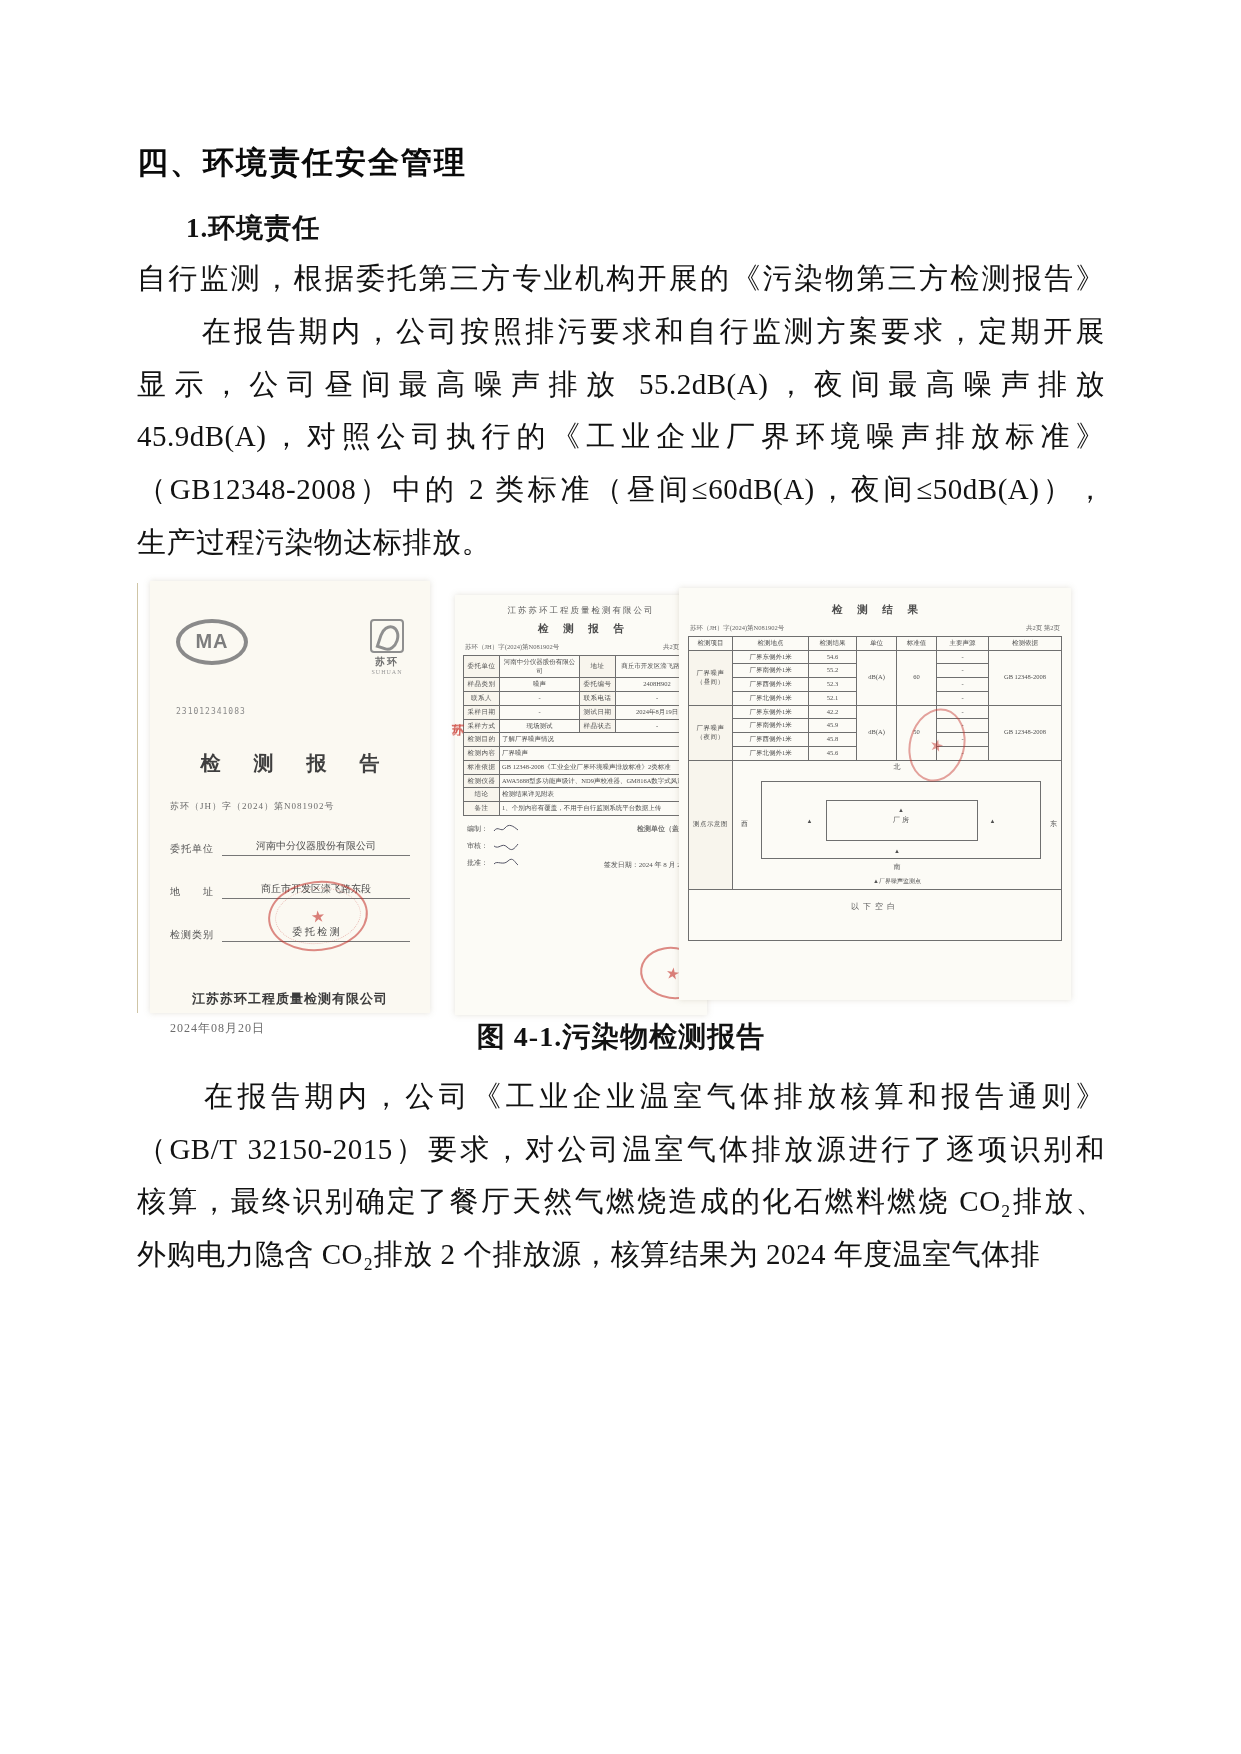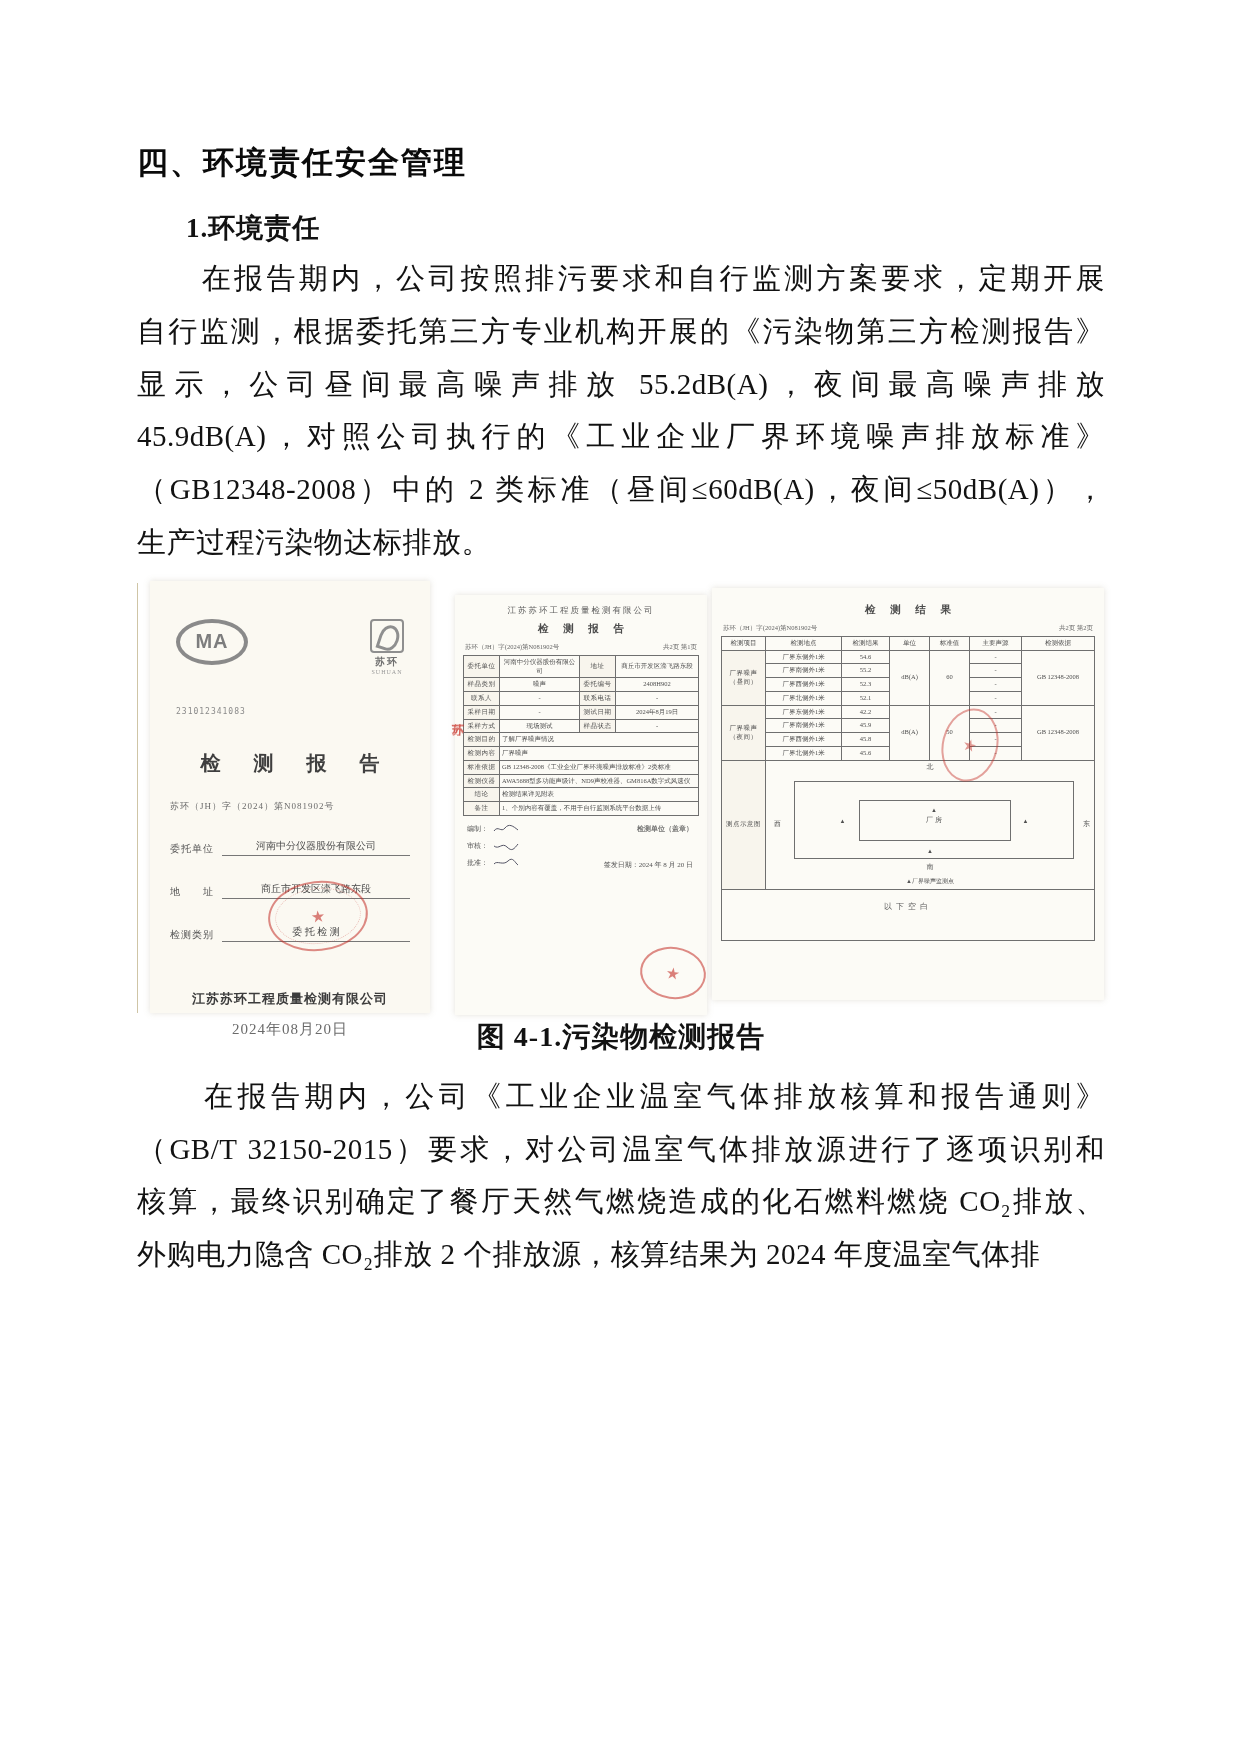--- a/index.html
+++ b/index.html
@@ -45,30 +45,30 @@
   .su-txt{font-size:10px;font-weight:bold;color:#6f6f6f;margin-top:2px;letter-spacing:2px;}
   .su-sub{font-size:6px;color:#9a9a9a;letter-spacing:1px;}
   .cover-title{margin-top:34px;text-align:center;font-size:20px;font-weight:bold;
     letter-spacing:14px;color:#3f3f3f;text-indent:14px;}
   .cover-no{margin-top:23px;text-align:left;font-size:9px;color:#6a6a6a;letter-spacing:1px;}
   .cover-fields{margin-top:24px;}
   .cfield{display:flex;align-items:flex-end;margin-top:26px;font-size:10px;color:#555;}
   .cfield .lab{width:52px;flex:none;letter-spacing:1px;}
   .cfield .val{flex:1;text-align:center;border-bottom:1px solid #777;padding-bottom:2px;color:#4c4c4c;}
   .cover-company{margin-top:48px;text-align:center;font-size:13px;font-weight:bold;color:#3c3c3c;letter-spacing:1px;position:relative;z-index:2;}
-  .cover-date{margin-top:12px;text-align:center;font-size:15px;color:#6b6b6b;letter-spacing:1px;}
+  .cover-date{margin-top:12px;text-align:left;font-size:12px;color:#6b6b6b;letter-spacing:1px;}
   .stamp{position:absolute;border:2px solid rgba(195,45,38,0.55);border-radius:50%;
     display:flex;align-items:center;justify-content:center;color:rgba(195,45,38,0.6);}
   .stamp .star{font-size:16px;}
   .stamp-cover{left:118px;top:300px;width:96px;height:66px;transform:rotate(-6deg);}
   .stamp-cover::before{content:"";position:absolute;inset:5px;border-radius:50%;border:1px dotted rgba(195,45,38,0.3);}
 
   
   .pg1{left:318px;top:14px;width:252px;height:420px;padding:10px 8px 0 8px;}
-  .pg2{left:575px;top:7px;width:392px;height:412px;padding:10px 9px 0 9px;}
+  .pg2{left:542px;top:7px;width:392px;height:412px;padding:10px 9px 0 9px;}
   .pg-company{text-align:center;font-size:8.5px;color:#5d5d5d;letter-spacing:2px;}
   .pg-title{text-align:center;font-size:10.5px;font-weight:bold;color:#4c4c4c;letter-spacing:6px;margin-top:5px;text-indent:6px;}
   .pg-meta{display:flex;justify-content:space-between;font-size:6.5px;color:#666;margin-top:7px;padding:0 2px;}
   table.scan{border-collapse:collapse;width:100%;margin-top:3px;table-layout:fixed;}
   table.scan td,table.scan th{border:1px solid #6f6f6f;font-size:6.5px;color:#4f4f4f;
     padding:2px 2px;text-align:center;vertical-align:middle;font-weight:normal;word-break:break-all;line-height:1.35;}
   table.scan td.lbl{background:rgba(240,236,222,0.35);letter-spacing:0.5px;}
   .pg1 .sig{display:flex;justify-content:space-between;margin-top:8px;font-size:7px;color:#555;position:relative;}
   .sigcol{display:flex;flex-direction:column;gap:7px;padding-left:4px;}
   .sigrow{display:flex;align-items:center;gap:5px;}
@@ -100,22 +100,22 @@
 </style>
 </head>
 <body>
 
 <div class="content">
 
   <div class="heading">四、环境责任安全管理</div>
   <div class="subheading">1.环境责任</div>
 
   <div class="para">
+      <div class="pline">自行监测，根据委托第三方专业机构开展的《污染物第三方检测报告》</div>
       <div class="pline">　　在报告期内，公司按照排污要求和自行监测方案要求，定期开展</div>
-      <div class="pline">自行监测，根据委托第三方专业机构开展的《污染物第三方检测报告》</div>
       <div class="pline">显示，公司昼间最高噪声排放 55.2dB(A)，夜间最高噪声排放</div>
       <div class="pline">45.9dB(A)，对照公司执行的《工业企业厂界环境噪声排放标准》</div>
       <div class="pline">（GB12348-2008）中的 2 类标准（昼间≤60dB(A)，夜间≤50dB(A)），</div>
       <div class="pline">生产过程污染物达标排放。</div>
     </div>
 
   <div class="figure">
     <div class="spine"></div>
 
     <div class="panel cover">

